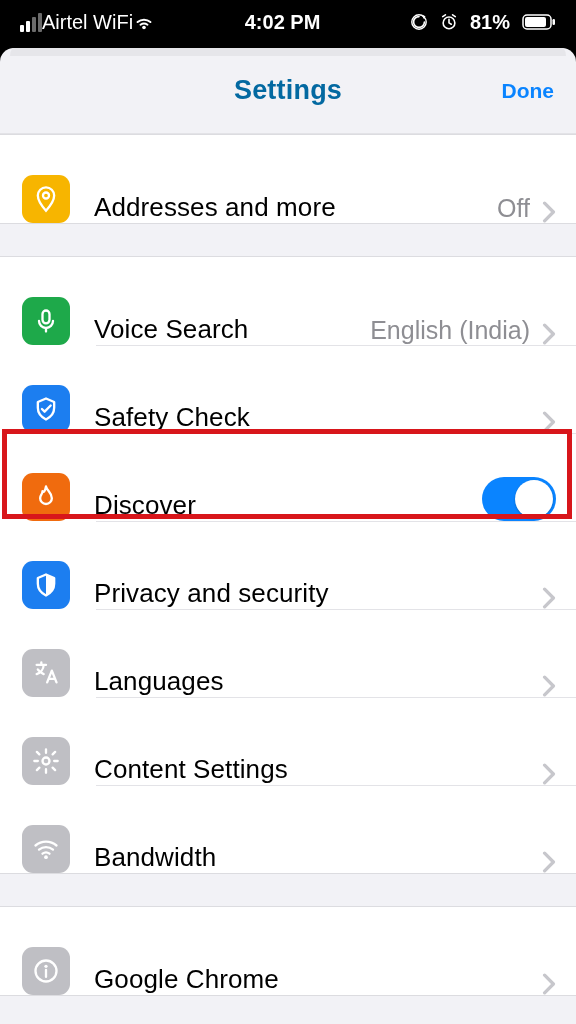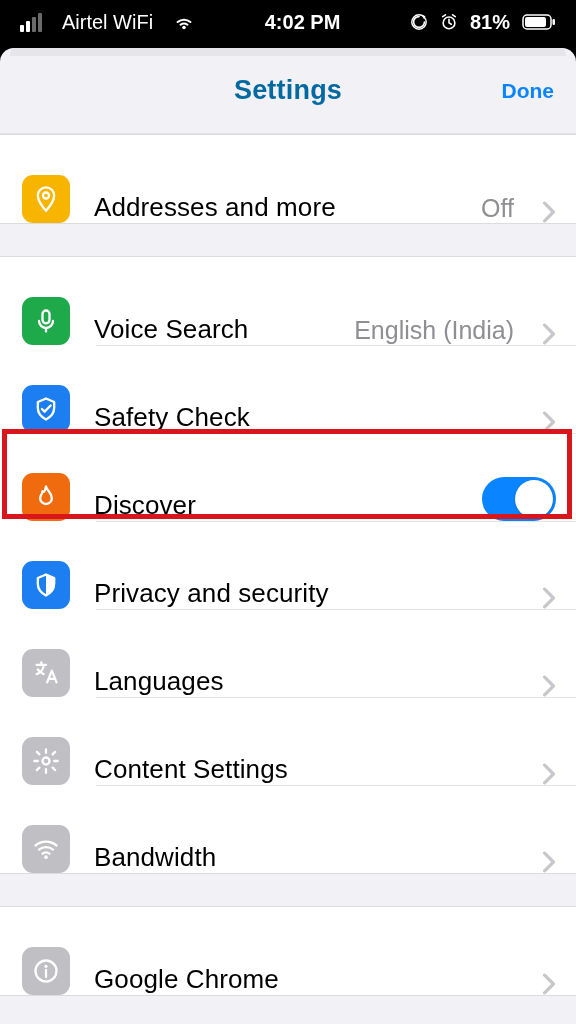--- a/index.html
+++ b/index.html
@@ -1,37 +1,37 @@
 <!DOCTYPE html>
 <html><head>
 <meta charset="utf-8">
 <style>
 * { margin:0; padding:0; box-sizing:border-box; font-family:-apple-system,"SF Pro Text","Helvetica Neue",Arial,sans-serif; -webkit-font-smoothing:antialiased; }
 html,body { width:576px; height:1024px; background:#000; overflow:hidden; }
 .phone { width:576px; height:1024px; background:#000; position:relative; }
 .status-bar { width:100%; height:48px; background:#000; color:#fff; display:flex; align-items:center; justify-content:space-between; padding:0 20px 4px 20px; font-size:20px; font-weight:600; }
-.sb-left { display:flex; align-items:center; gap:20px; }
+.sb-left { display:flex; align-items:center; gap:0; }
 .sb-right { display:flex; align-items:center; gap:12px; }
 .signal { display:flex; align-items:flex-end; gap:2px; }
 .sig-bar { width:4px; background:#fff; border-radius:1px; }
 .sig-bar.dim { background:#6b6b6b; }
 .wifi-icon svg, .battery svg, .alarm svg, .orient svg { display:block; }
 .sheet { position:absolute; top:48px; left:0; right:0; bottom:0; background:#f2f2f6; border-top-left-radius:14px; border-top-right-radius:14px; overflow:hidden; }
 .sheet-peek { position:absolute; top:-6px; left:10px; right:10px; height:14px; background:#e6e6ea; border-top-left-radius:14px; border-top-right-radius:14px; }
 .nav { position:relative; height:86px; display:flex; align-items:center; justify-content:center; border-bottom:1px solid rgba(0,0,0,.06); }
 .nav-title { font-size:27px; font-weight:700; color:#0369a1; letter-spacing:.2px; }
 .nav-done { position:absolute; right:22px; top:50%; transform:translateY(-50%); color:#0a84ff; font-size:21px; font-weight:600; }
 .group { background:#fff; border-top:1px solid #dcdce0; border-bottom:1px solid #dcdce0; }
 .group-gap { height:32px; }
 .row { display:flex; align-items:flex-end; height:88px; padding:0 20px 0 22px; position:relative; }
 .row + .row .row-sep { content:""; position:absolute; top:0; left:96px; right:0; height:1px; background:#e3e3e7; }
 .ico { width:48px; height:48px; border-radius:11px; display:flex; align-items:center; justify-content:center; flex:0 0 48px; margin-right:24px; }
 .ico svg { width:28px; height:28px; }
 .row-label { flex:1 1 auto; font-size:26px; color:#000; letter-spacing:.1px; }
-.row-detail { color:#8e8e93; font-size:25px; margin-right:28px; }
+.row-detail { color:#8e8e93; font-size:25px; margin-right:12px; }
 .chevron { color:#c7c7cc; flex:0 0 auto; }
 .chevron svg { width:14px; height:22px; display:block; }
 .toggle { width:74px; height:44px; border-radius:22px; background:#0a84ff; position:relative; flex:0 0 auto; }
 .toggle .knob { position:absolute; right:3px; top:3px; width:38px; height:38px; border-radius:19px; background:#fff; box-shadow:0 1px 2px rgba(0,0,0,.25); }
 .highlight-box { position:absolute; border:5px solid #d8161b; pointer-events:none; }
 .ico-yellow { background:#f7b500; }
 .ico-green  { background:#1ea94a; }
 .ico-blue   { background:#1c7ef0; }
 .ico-orange { background:#f06b0e; }
 .ico-grey   { background:#bfbfc4; }

